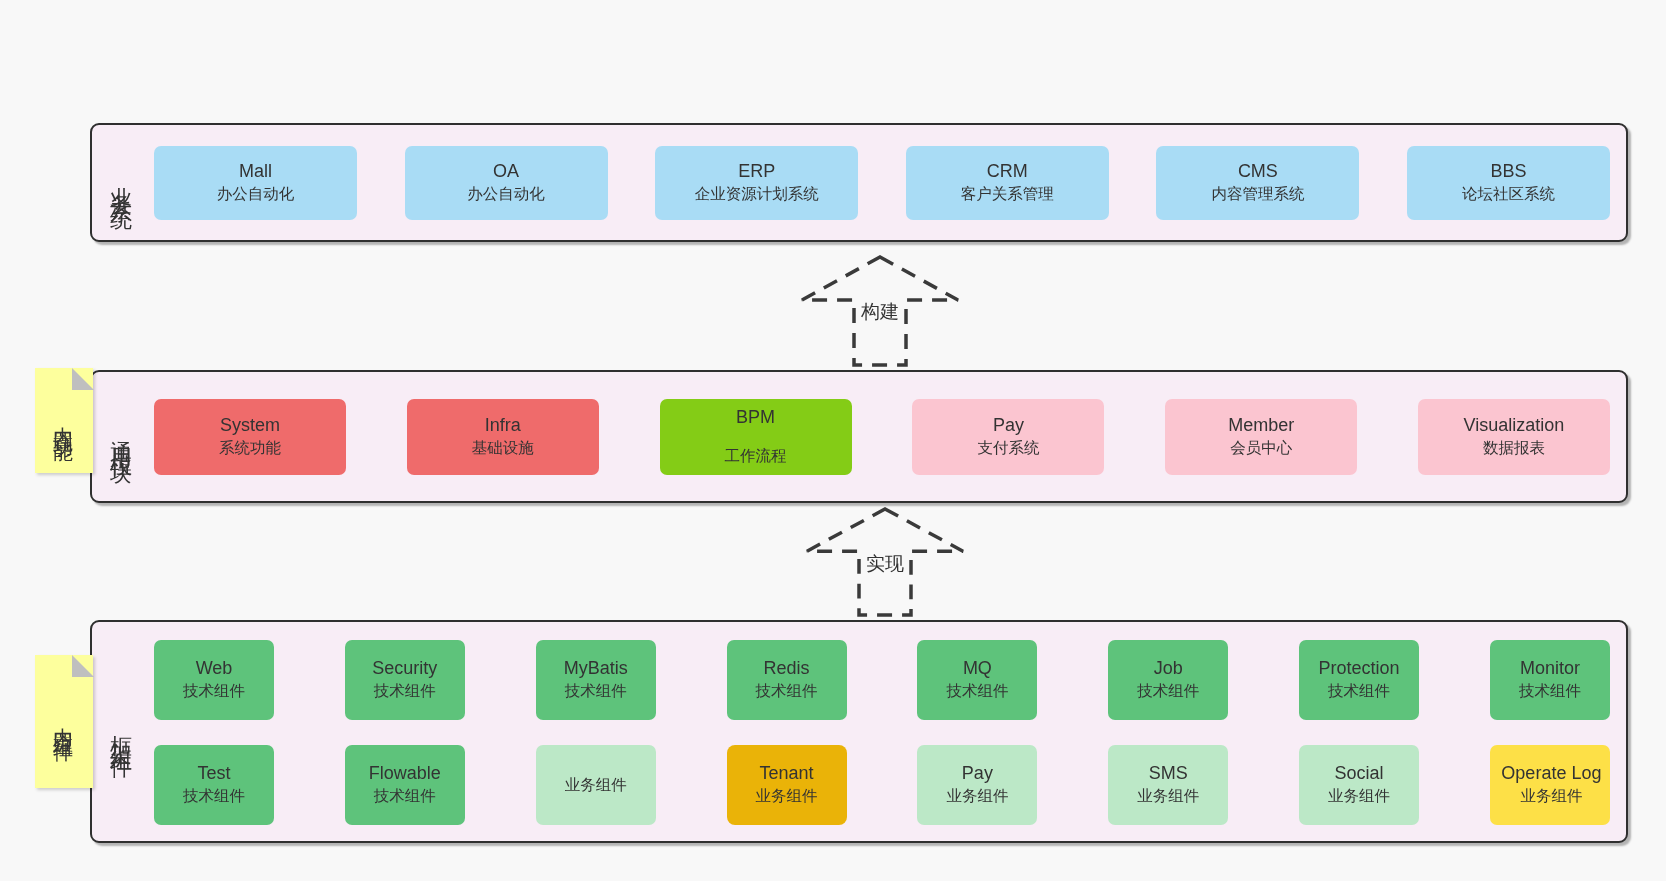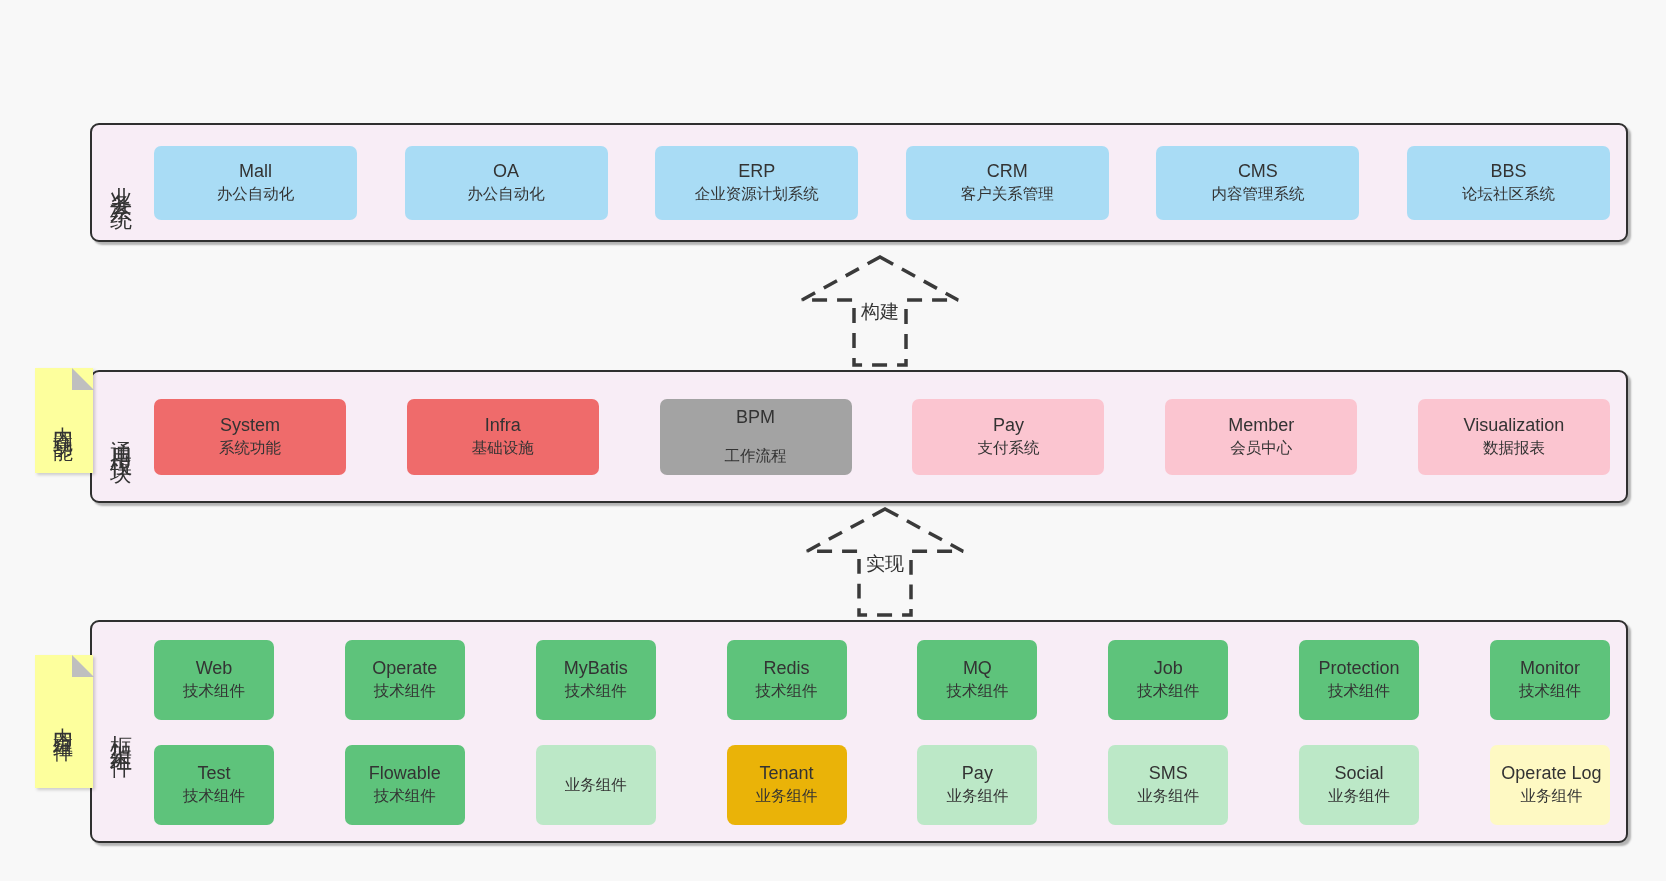--- a/index.html
+++ b/index.html
@@ -129,21 +129,21 @@
     <div class="v-label">通用模块</div>
     <div class="row">
         <div class="box" style="background: rgb(239, 107, 107);">
           <div class="box-name">System</div>
           <div class="box-desc">系统功能</div>
         </div>
         <div class="box" style="background: rgb(239, 107, 107);">
           <div class="box-name">Infra</div>
           <div class="box-desc">基础设施</div>
         </div>
-        <div class="box" style="background: #a3a3a3; gap: 16px;">
+        <div class="box" style="background: #84cc16; gap: 16px;">
           <div class="box-name">BPM</div>
           <div class="box-desc">工作流程</div>
         </div>
         <div class="box" style="background: rgb(251, 197, 208);">
           <div class="box-name">Pay</div>
           <div class="box-desc">支付系统</div>
         </div>
         <div class="box" style="background: rgb(251, 197, 208);">
           <div class="box-name">Member</div>
           <div class="box-desc">会员中心</div>
@@ -168,21 +168,21 @@
 
   <section class="layer layer-components">
     <div class="v-label">框架组件</div>
     <div class="rows">
       <div class="row">
           <div class="box" style="background: rgb(94, 195, 123);">
             <div class="box-name">Web</div>
             <div class="box-desc">技术组件</div>
           </div>
           <div class="box" style="background: rgb(94, 195, 123);">
-            <div class="box-name">Operate</div>
+            <div class="box-name">Security</div>
             <div class="box-desc">技术组件</div>
           </div>
           <div class="box" style="background: rgb(94, 195, 123);">
             <div class="box-name">MyBatis</div>
             <div class="box-desc">技术组件</div>
           </div>
           <div class="box" style="background: rgb(94, 195, 123);">
             <div class="box-name">Redis</div>
             <div class="box-desc">技术组件</div>
           </div>
@@ -224,21 +224,21 @@
             <div class="box-desc">业务组件</div>
           </div>
           <div class="box" style="background: rgb(188, 232, 199);">
             <div class="box-name">SMS</div>
             <div class="box-desc">业务组件</div>
           </div>
           <div class="box" style="background: rgb(188, 232, 199);">
             <div class="box-name">Social</div>
             <div class="box-desc">业务组件</div>
           </div>
-          <div class="box" style="background: #fef9c3; padding-left: 11px;">
+          <div class="box" style="background: #fde047; padding-left: 11px;">
             <div class="box-name">Operate Log</div>
             <div class="box-desc">业务组件</div>
           </div>
         </div>
     </div>
   </section>
   <div class="sticky-note note-components">
     <div class="sticky-fold"></div>
     <div class="note-label">内置组件</div>
   </div>

